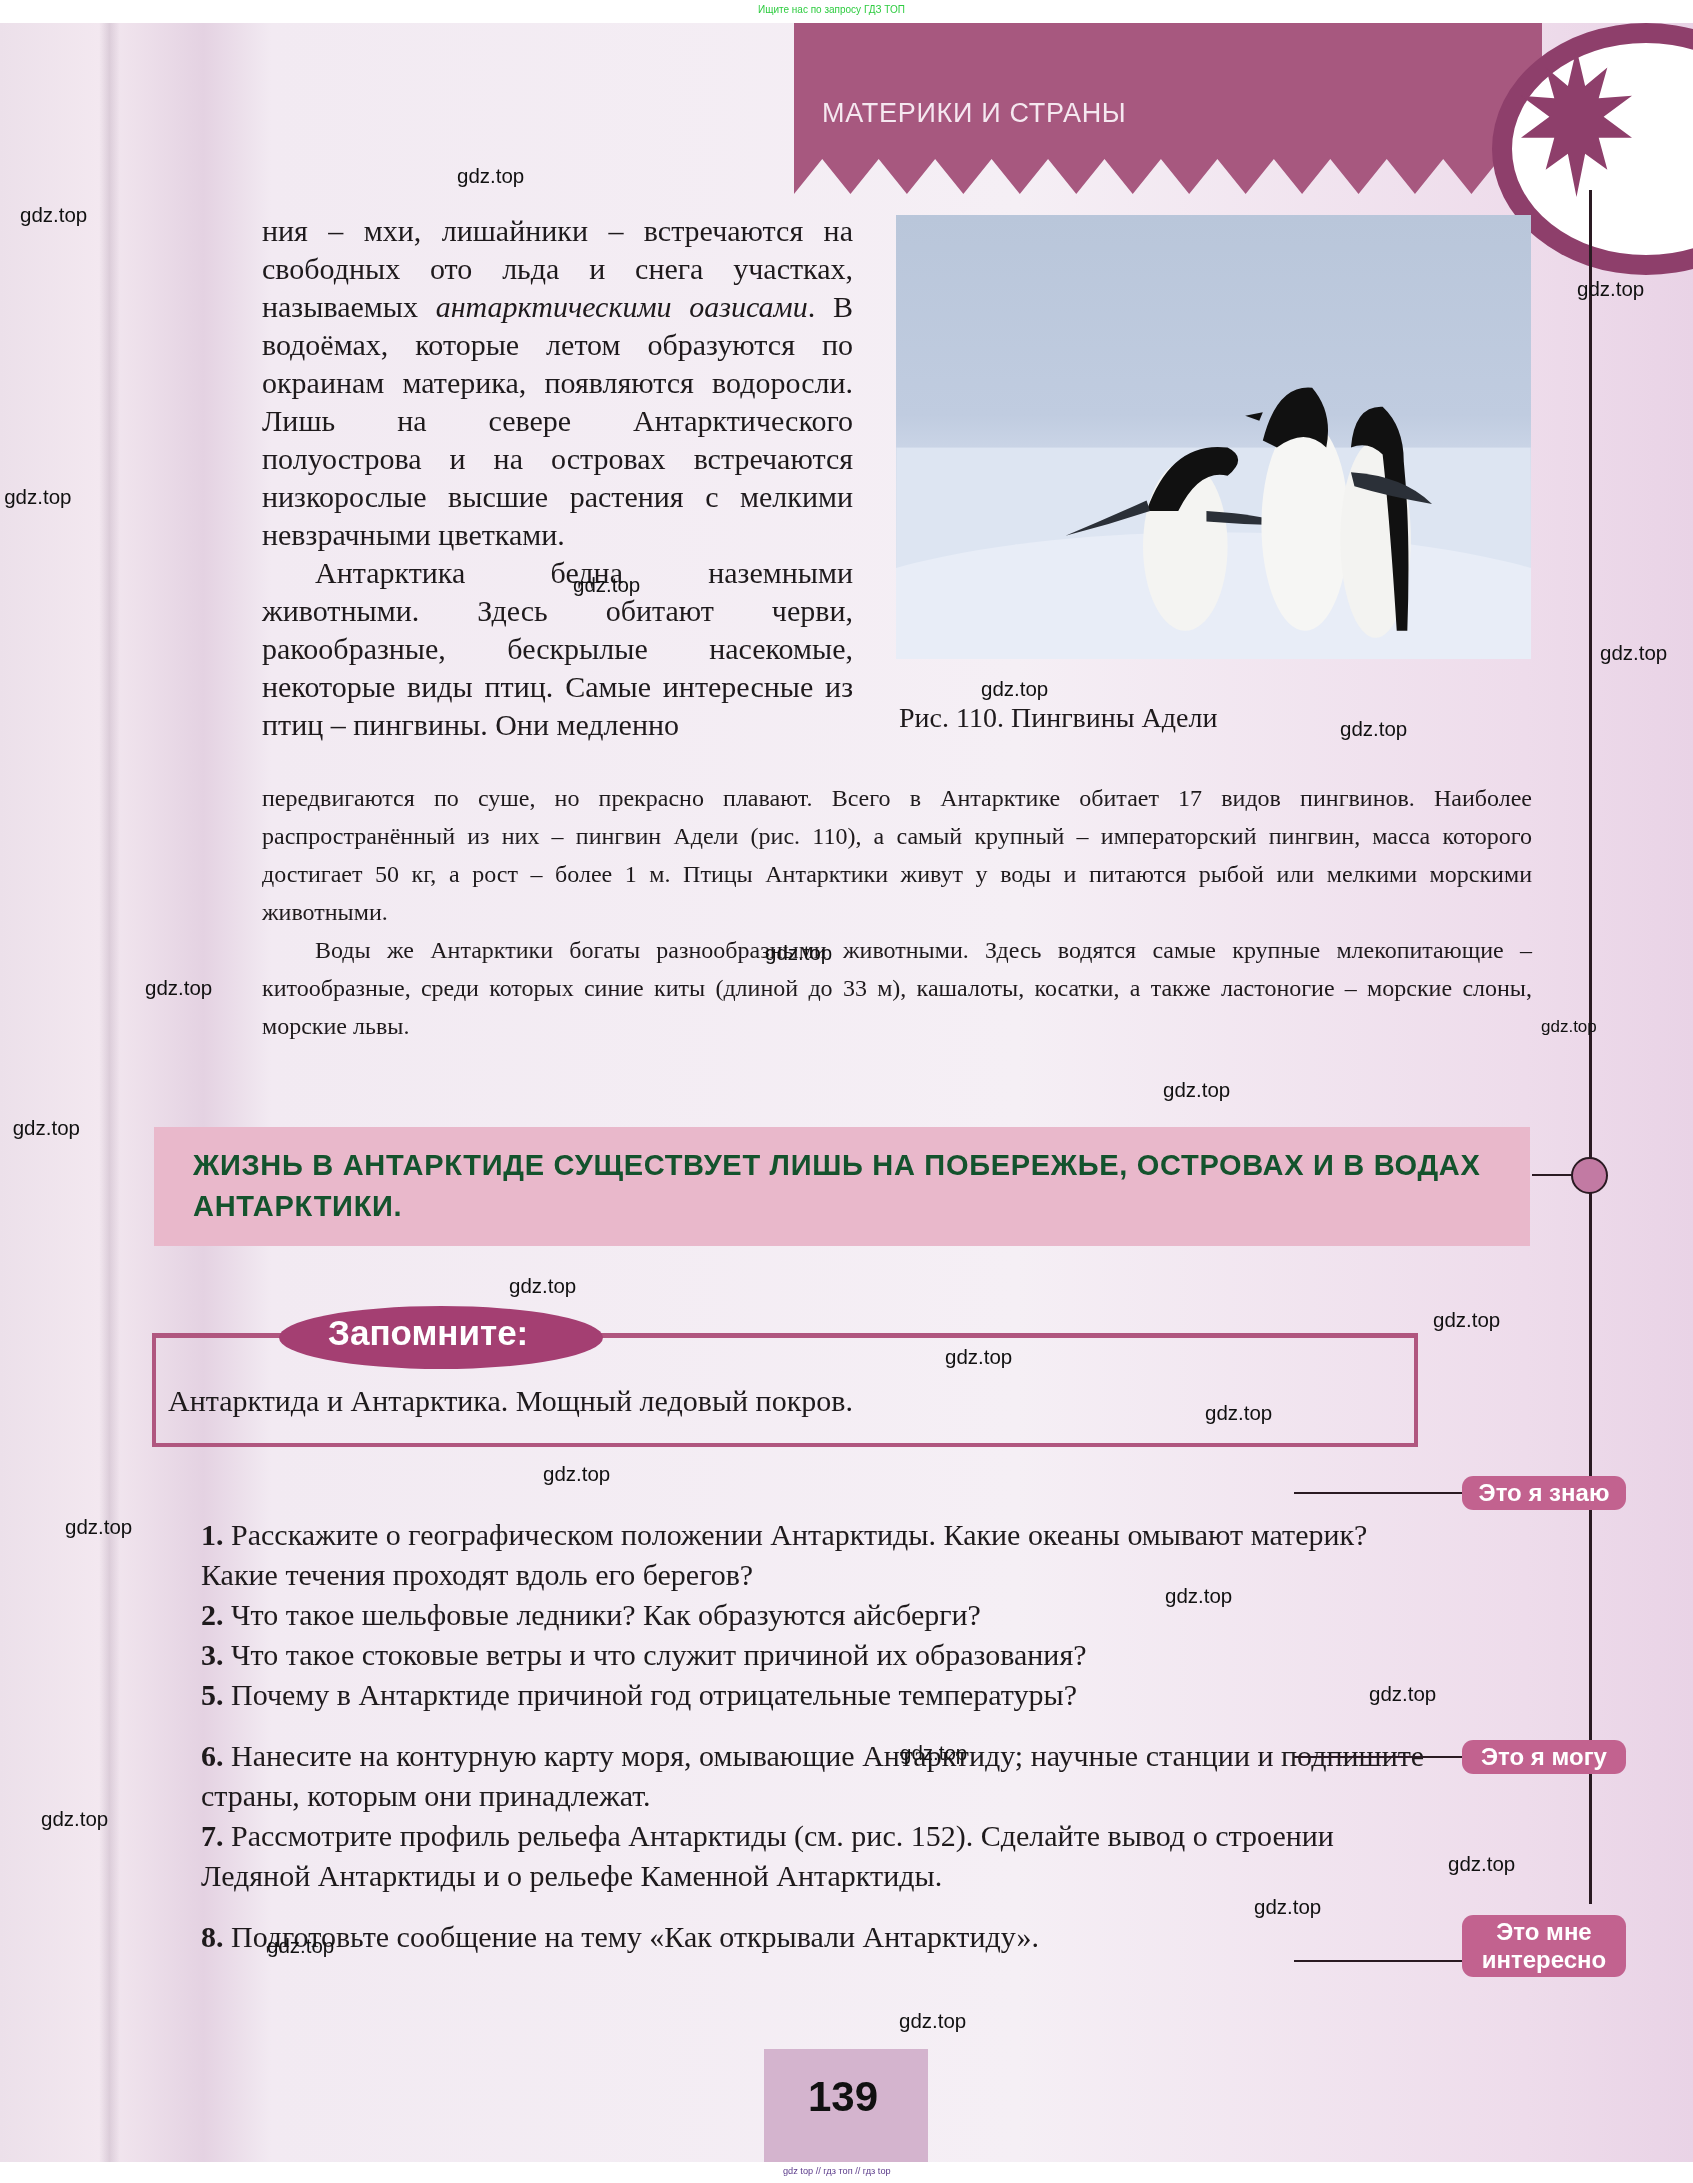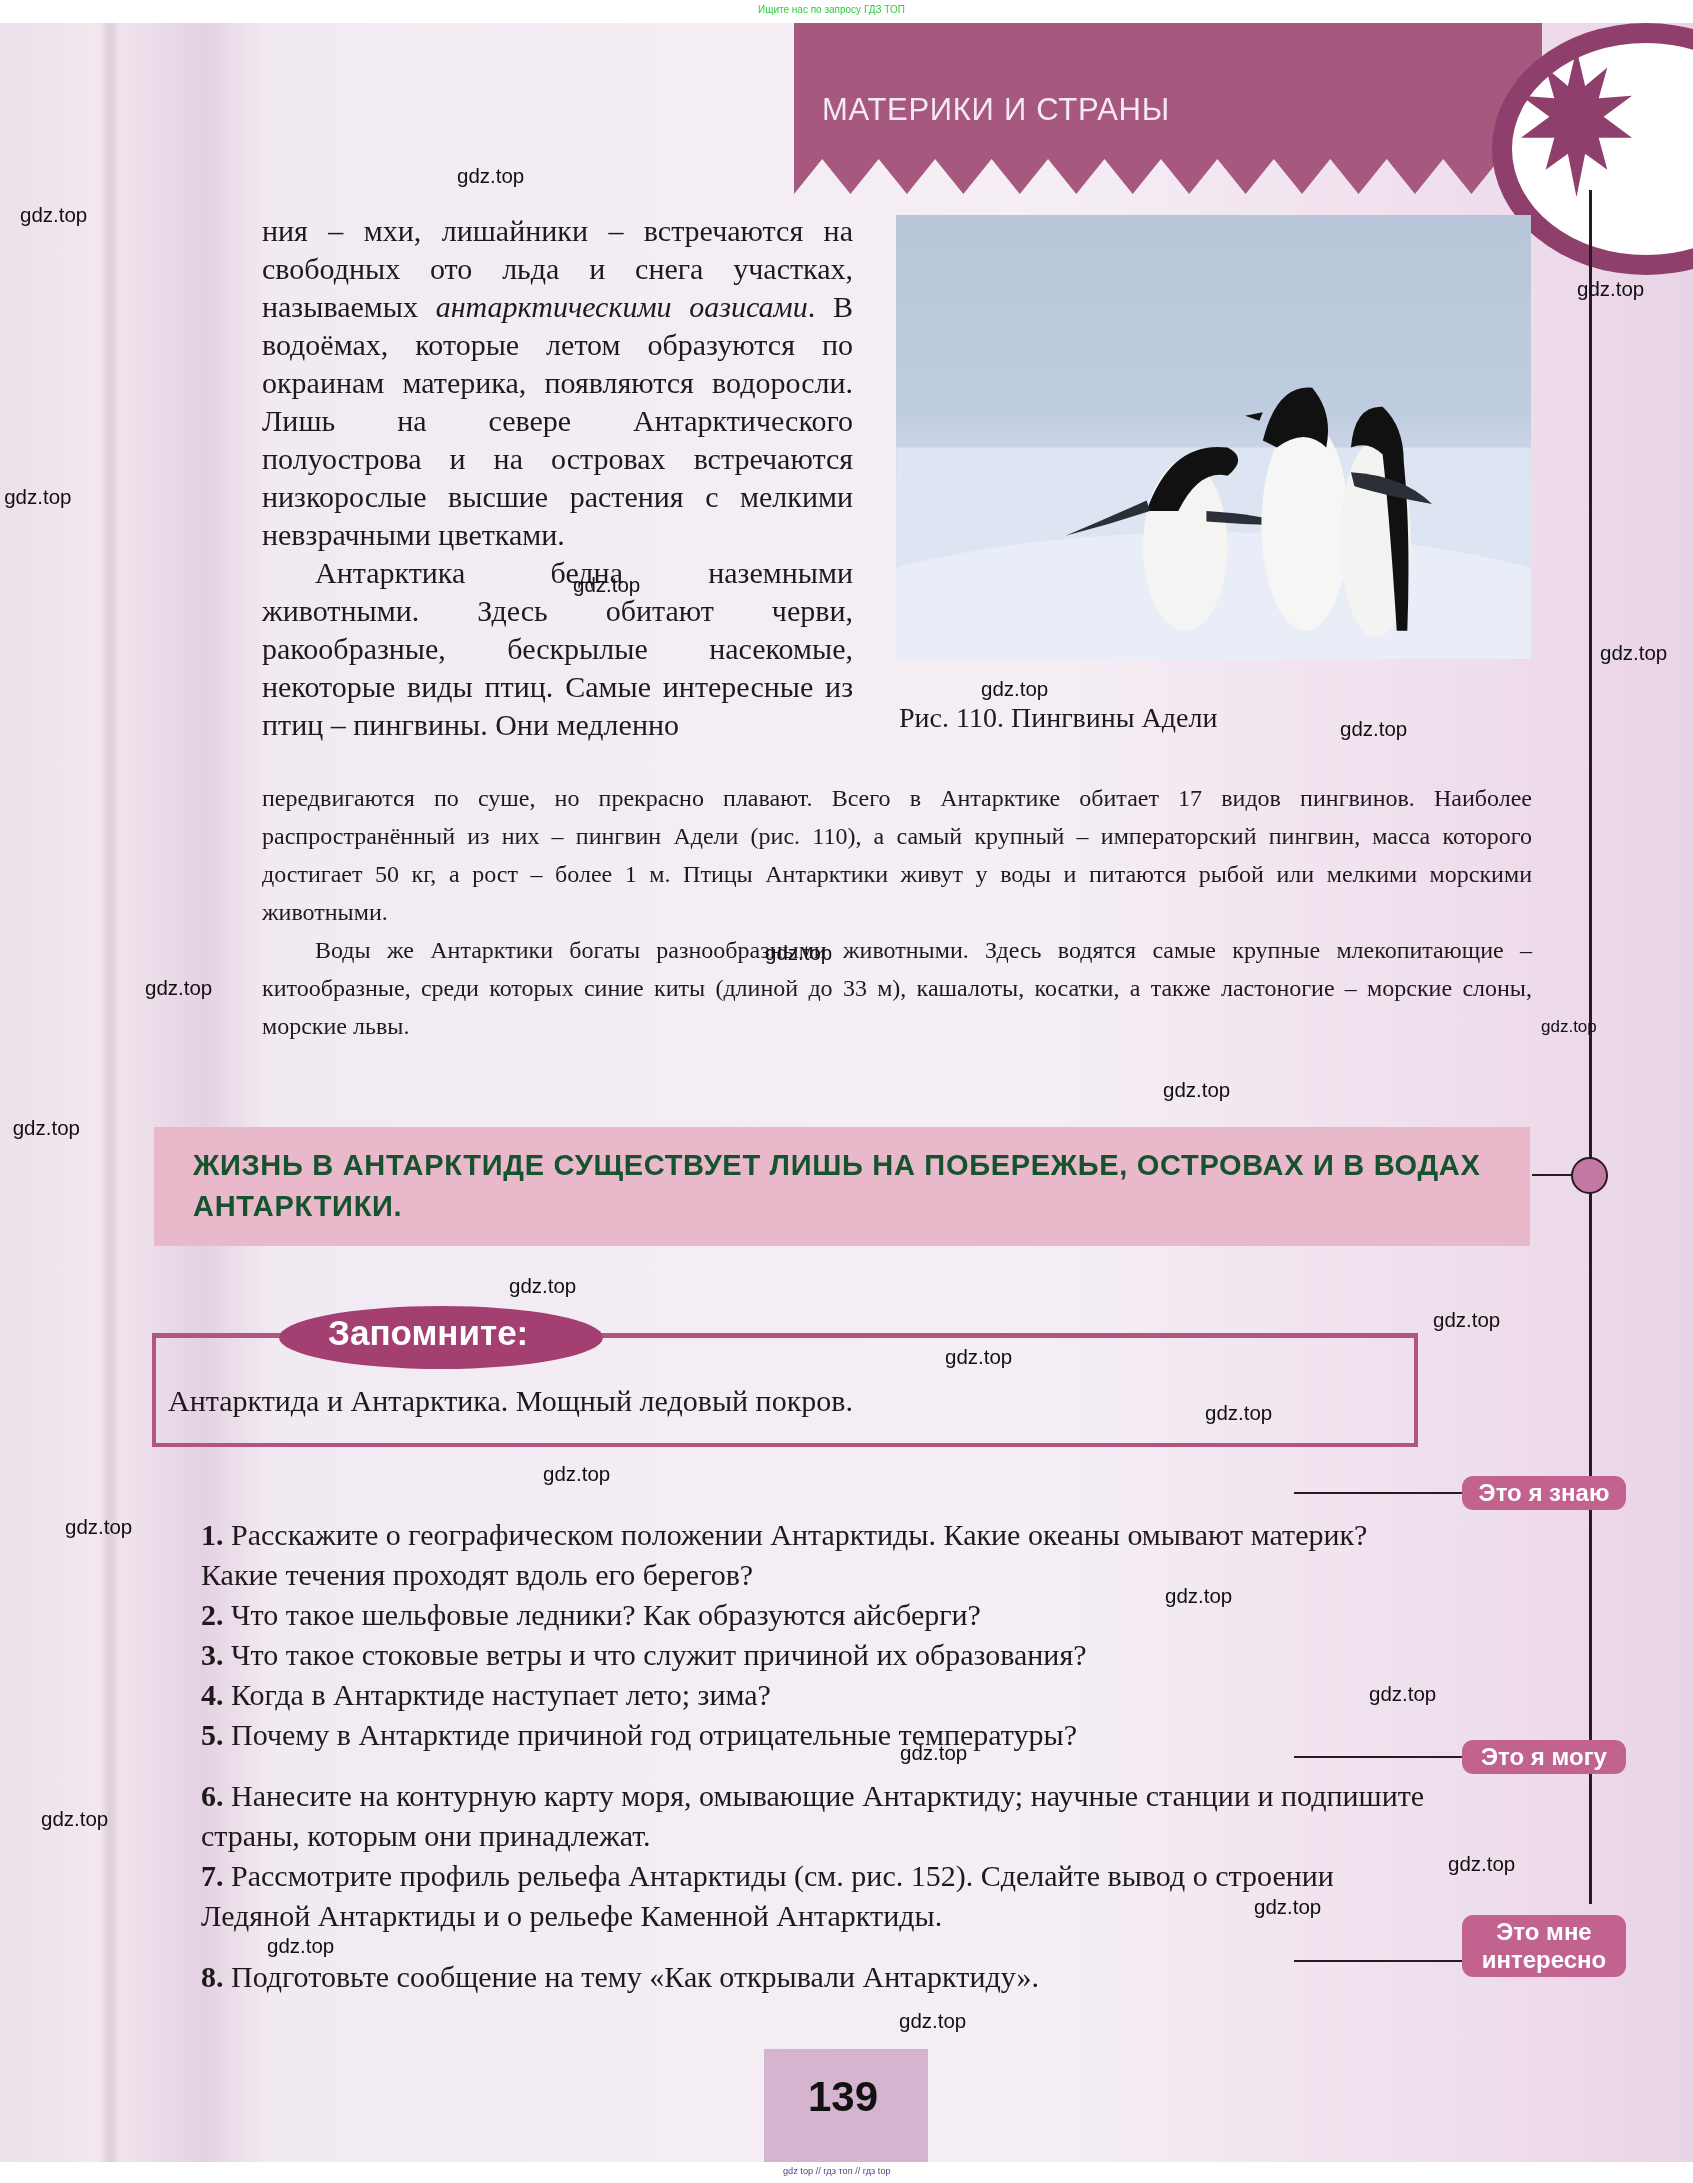--- a/index.html
+++ b/index.html
@@ -33,22 +33,22 @@
   }
   
   .header-band {
     position: absolute; left: 794px; top: 22.6px; width: 748px; height: 134px;
     background: #a7587f;
   }
   .header-teeth {
     position: absolute; left: 794px; top: 152px; width: 748px; height: 42px;
   }
   .header-title {
-    position: absolute; left: 822px; top: 92px;
-    font-family: "Liberation Sans", sans-serif; font-size: 31px; color: #f5e8f0;
+    position: absolute; left: 822px; top: 98px;
+    font-family: "Liberation Sans", sans-serif; font-size: 27px; color: #f5e8f0;
     letter-spacing: 0.7px;
   }
   .header-circle {
     position: absolute; left: 1492px; top: 22.6px; width: 268px; height: 212px;
     border-radius: 50%; background: #ffffff; border: 20px solid #8e3f6b;
   }
   .star {
     position: absolute; left: 1513px; top: 49px; width: 127px; height: 148px;
   }
   
@@ -194,21 +194,20 @@
 
 <div class="remember-box"></div>
 <div class="remember-oval"></div>
 <div class="remember-label">Запомните:</div>
 <div class="remember-text">Антарктида и Антарктика. Мощный ледовый покров.</div>
 
 <div class="questions">
   <p class="q"><span class="num">1.</span> <span>Расскажите о географическом положении Антарктиды. Какие океаны омывают материк? Какие течения проходят вдоль его берегов?</span></p>
   <p class="q"><span class="num">2.</span> <span>Что такое шельфовые ледники? Как образуются айсберги?</span></p>
   <p class="q"><span class="num">3.</span> <span>Что такое стоковые ветры и что служит причиной их образования?</span></p>
-  <p class="q"><span class="num">4.</span> <span>Когда в Антарктиде наступает лето; зима?</span></p>
   <p class="q"><span class="num">5.</span> <span>Почему в Антарктиде причиной год отрицательные температуры?</span></p>
   <div class="gap"></div>
   <p class="q"><span class="num">6.</span> <span>Нанесите на контурную карту моря, омывающие Антарктиду; научные станции и подпишите страны, которым они принадлежат.</span></p>
   <p class="q"><span class="num">7.</span> <span>Рассмотрите профиль рельефа Антарктиды (см. рис. 152). Сделайте вывод о строении Ледяной Антарктиды и о рельефе Каменной Антарктиды.</span></p>
   <div class="gap"></div>
   <p class="q"><span class="num">8.</span> <span>Подготовьте сообщение на тему «Как открывали Антарктиду».</span></p>
 </div>
 
 <div class="badge-line" style="left:1294px; top:1492px; width:169px;"></div>
 <div class="badge" style="top:1476px;">Это я знаю</div>

